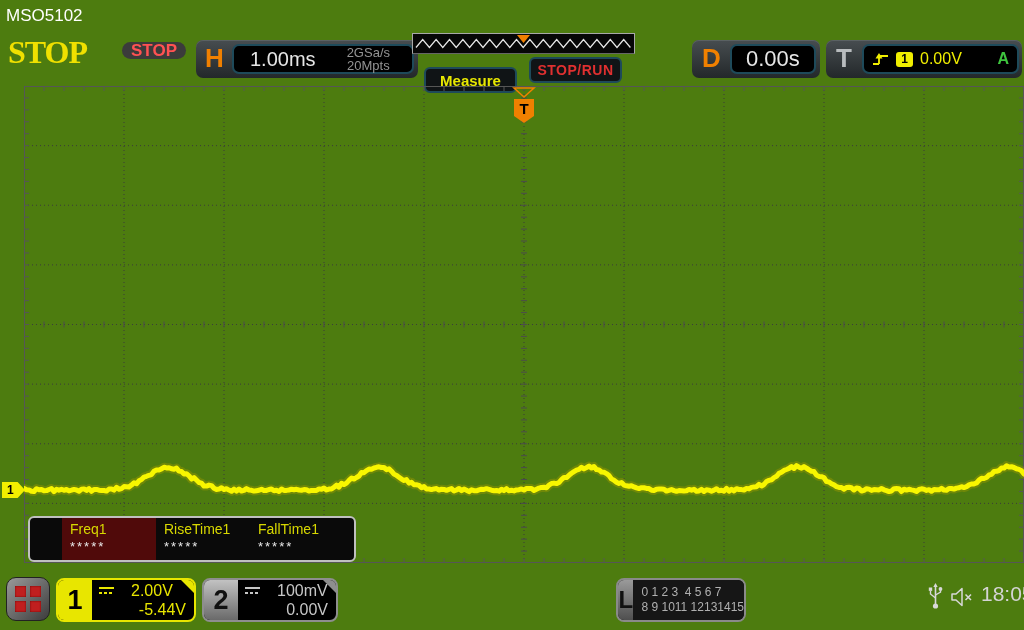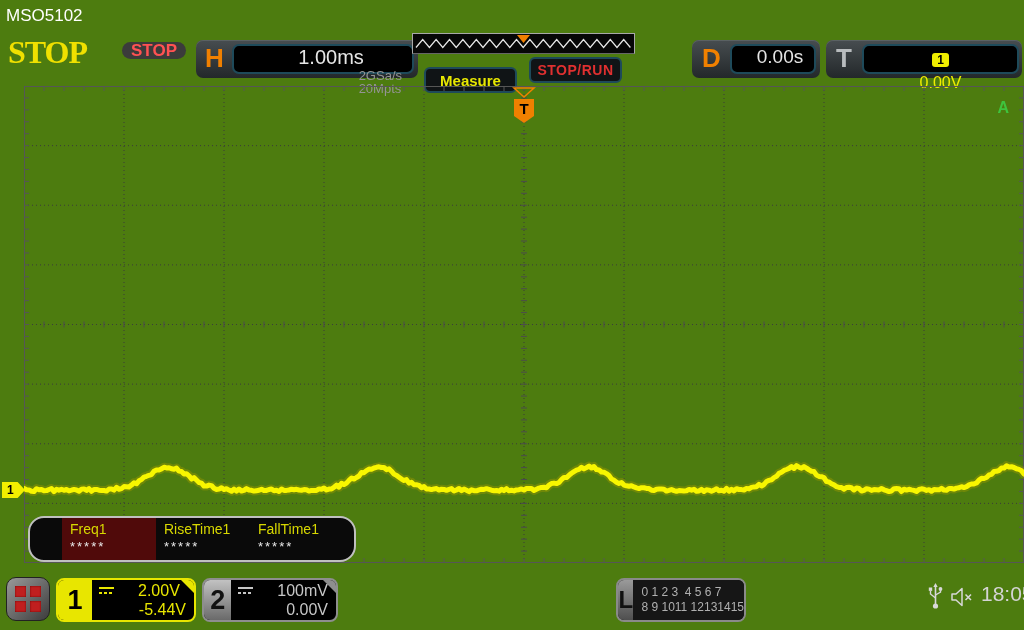--- a/index.html
+++ b/index.html
@@ -14,54 +14,54 @@
   
   #toolbar{position:absolute;left:0;top:32px;width:1024px;height:54px;}
   .logo{position:absolute;left:8px;top:2px;font-family:"Liberation Serif",serif;font-weight:bold;
         font-size:32px;color:#f0e000;letter-spacing:-1px;}
   .stop-pill{position:absolute;left:122px;top:10px;width:64px;height:17px;border-radius:16px;
         background:#3b3b3b;color:#ff5252;font-weight:bold;font-size:17px;display:flex;align-items:center;justify-content:center;}
   .group{position:absolute;top:8px;height:38px;border-radius:7px;
         background:linear-gradient(#474d50,#23282a);box-shadow:inset 0 1px 0 #5a6163;}
   .group .glabel{position:absolute;top:3px;font-size:26px;font-weight:bold;}
   .innerbox{position:absolute;top:4px;bottom:4px;background:#000;border:2px solid #1e4a5a;border-radius:7px;
-        display:flex;align-items:center;flex-direction:column;}
+        display:flex;align-items:center;}
   #h-group{left:196px;width:222px;}
   #h-group .glabel{left:9px;color:#f08000;}
   #h-group .innerbox{left:36px;right:4px;}
   .timebase{margin-left:16px;font-size:20px;color:#e6e6e6;}
-  .srate-col{margin-left:auto;margin-right:10px;text-align:left;color:#949494;font-size:13px;line-height:13px;}
+  .srate-col{margin-left:auto;margin-right:22px;text-align:center;color:#949494;font-size:13px;line-height:13px;}
   #preview-strip{position:absolute;left:412px;top:1px;width:223px;height:21px;background:#070707;
         border:1px solid #a8a8a8;border-bottom-color:#666;box-sizing:border-box;}
   #preview-strip svg{position:absolute;left:0;top:0;}
   .softbtn{position:absolute;top:25px;height:26px;width:93px;background:#101416;border:2px solid #1e4a5a;border-radius:6px;
         box-sizing:border-box;display:flex;align-items:center;justify-content:center;font-weight:bold;}
   #measure-btn{left:424px;color:#e8e800;font-size:15px;margin-top:10px;}
   #stoprun-btn{left:529px;color:#e03030;font-size:14px;letter-spacing:.5px;}
   #d-group{left:692px;width:128px;}
   #d-group .glabel{left:10px;color:#f08000;}
   #d-group .innerbox{left:38px;right:4px;}
-  .delay-val{margin-left:14px;font-size:19px;color:#e6e6e6;}
+  .delay-val{margin-left:14px;font-size:22px;color:#e6e6e6;}
   #t-group{left:826px;width:196px;}
   #t-group .glabel{left:10px;color:#b8bcbe;}
   #t-group .innerbox{left:36px;right:3px;padding:0 8px;gap:7px;}
   .trig-badge{width:17px;height:15px;background:#f0ee00;border-radius:3px;color:#000;font-size:12px;font-weight:bold;
         display:flex;align-items:center;justify-content:center;}
   .trig-level{color:#f0ee00;font-size:16px;}
   .trig-mode{margin-left:auto;color:#3ec43e;font-size:16px;font-weight:bold;}
 
   
   #graticule{position:absolute;left:24px;top:86px;width:1000px;height:477px;}
   #ch1-marker{position:absolute;left:2px;top:482px;width:23px;height:16px;background:#f2ef00;
         clip-path:polygon(0 0,68% 0,100% 50%,68% 100%,0 100%);color:#000;font-size:12px;font-weight:bold;
         display:flex;align-items:center;justify-content:flex-start;padding-left:5px;box-sizing:border-box;}
 
   
   #measure-panel{position:absolute;left:28px;top:516px;width:328px;height:46px;background:#0a0a0a;
-        border:2px solid #c0c0c0;border-radius:16px;box-sizing:border-box;display:flex;padding-left:32px;overflow:hidden;}
+        border:2px solid #c0c0c0;border-radius:6px;box-sizing:border-box;display:flex;padding-left:32px;overflow:hidden;}
   .meas-cell{width:94px;padding:3px 2px 0 8px;box-sizing:border-box;}
   .meas-cell.selected{background:#500a0a;}
   .meas-label{color:#d8d800;font-size:14px;}
   .meas-value{color:#e8e8e8;font-size:13px;letter-spacing:2px;margin-top:2px;}
 
   
   #bottombar{position:absolute;left:0;top:570px;width:1024px;height:60px;}
   #menu-btn{position:absolute;left:6px;top:7px;width:44px;height:44px;border-radius:10px;
         background:linear-gradient(135deg,#9a9a9a,#3c3c3c);border:1px solid #222;box-sizing:border-box;
         display:flex;align-items:center;justify-content:center;}
@@ -72,21 +72,21 @@
   #ch1-box{left:56px;width:140px;border:2px solid #e8e600;}
   #ch1-box .tab{width:34px;background:#e8e600;color:#000;font-size:27px;font-weight:bold;display:flex;align-items:center;justify-content:center;}
   #ch1-box .vals{color:#e8e600;}
   #ch1-box .notch{border-width:0 13px 13px 0;border-color:transparent #e8e600 transparent transparent;}
   #ch2-box{left:202px;width:136px;border:2px solid #8e8e8e;}
   #ch2-box .tab{width:34px;background:linear-gradient(#c2c2c2,#6a6a6a);color:#111;font-size:27px;font-weight:bold;
         display:flex;align-items:center;justify-content:center;}
   #ch2-box .vals{color:#c6c6c6;justify-content:flex-end;}
   #ch2-box .notch{border-width:0 13px 13px 0;border-color:transparent #8e8e8e transparent transparent;}
   .vals{flex:1;display:flex;flex-direction:column;justify-content:center;padding:1px 8px 1px 6px;font-size:16px;line-height:19px;}
-  .vals .row1{display:flex;align-items:center;gap:23px;}
+  .vals .row1{display:flex;align-items:center;gap:16px;}
   .vals .row2{text-align:right;}
   #logic-box{position:absolute;left:616px;top:8px;width:130px;height:44px;border:2px solid #8a8a8a;border-radius:8px;
         box-sizing:border-box;background:#111;display:flex;overflow:hidden;}
   #logic-box .tab{width:32px;background:linear-gradient(#9a9a9a,#4f4f4f);color:#111;font-size:24px;font-weight:bold;
         display:flex;align-items:center;justify-content:center;}
   #logic-box .digits{flex:1;background:#161616;color:#b0b0b0;font-size:12px;line-height:15px;
         display:flex;flex-direction:column;justify-content:center;padding-left:8px;white-space:pre;}
   #usb-icon{position:absolute;left:928px;top:13px;}
   #spk-icon{position:absolute;left:950px;top:17px;}
   #clock{position:absolute;left:981px;top:12px;color:#d4d4d4;font-size:21px;}

